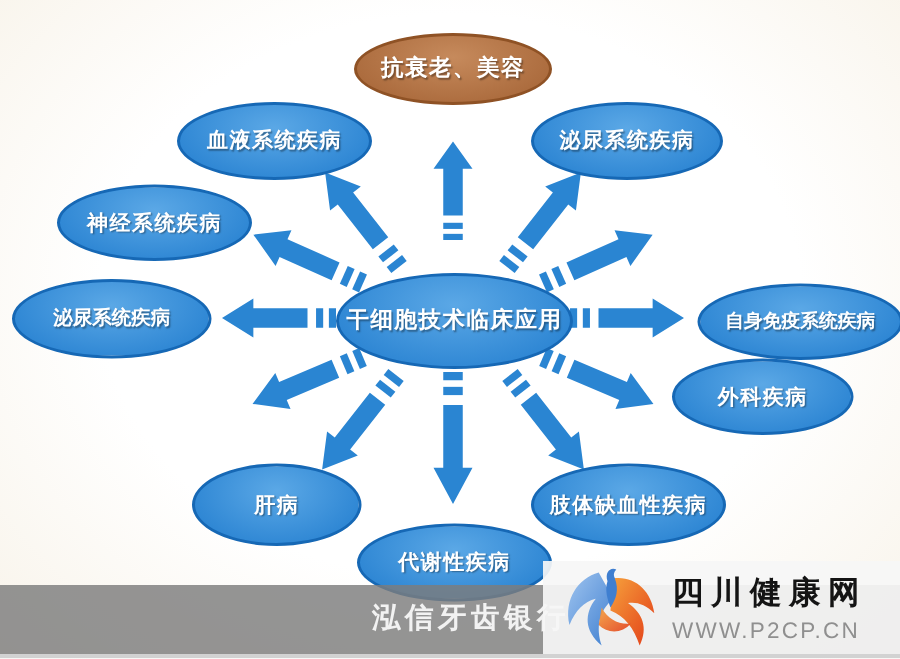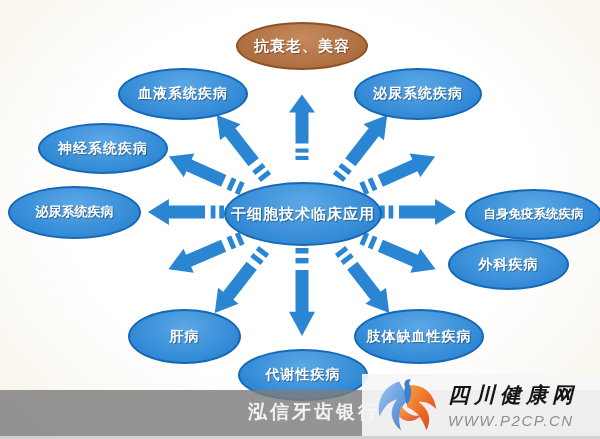--- a/index.html
+++ b/index.html
@@ -33,21 +33,21 @@
     position:absolute;left:0;top:436px;width:600px;height:3px;
     background:#d2d2d2;z-index:3;
   }
   #wm-text{
     position:absolute;left:248px;top:399px;z-index:4;
     color:#f2f2f2;font-size:19px;font-weight:bold;letter-spacing:3px;
   }
   #logo-panel{
     position:absolute;left:362px;top:374px;width:238px;height:62px;z-index:5;
     background:rgba(246,246,246,0.92);
-    display:flex;align-items:center;font-style:italic;
+    display:flex;align-items:center;
   }
   #logo-panel .phoenix{width:78px;height:60px;flex:0 0 auto;margin-left:4px;}
   #logo-text{display:flex;flex-direction:column;margin-left:4px;}
   #logo-name{
     color:#141414;font-size:21px;font-weight:bold;letter-spacing:5px;
     font-family:"Liberation Serif", serif;white-space:nowrap;
   }
   #logo-url{
     color:#8f8f8f;font-size:15px;letter-spacing:1.5px;margin-top:3px;
   }

